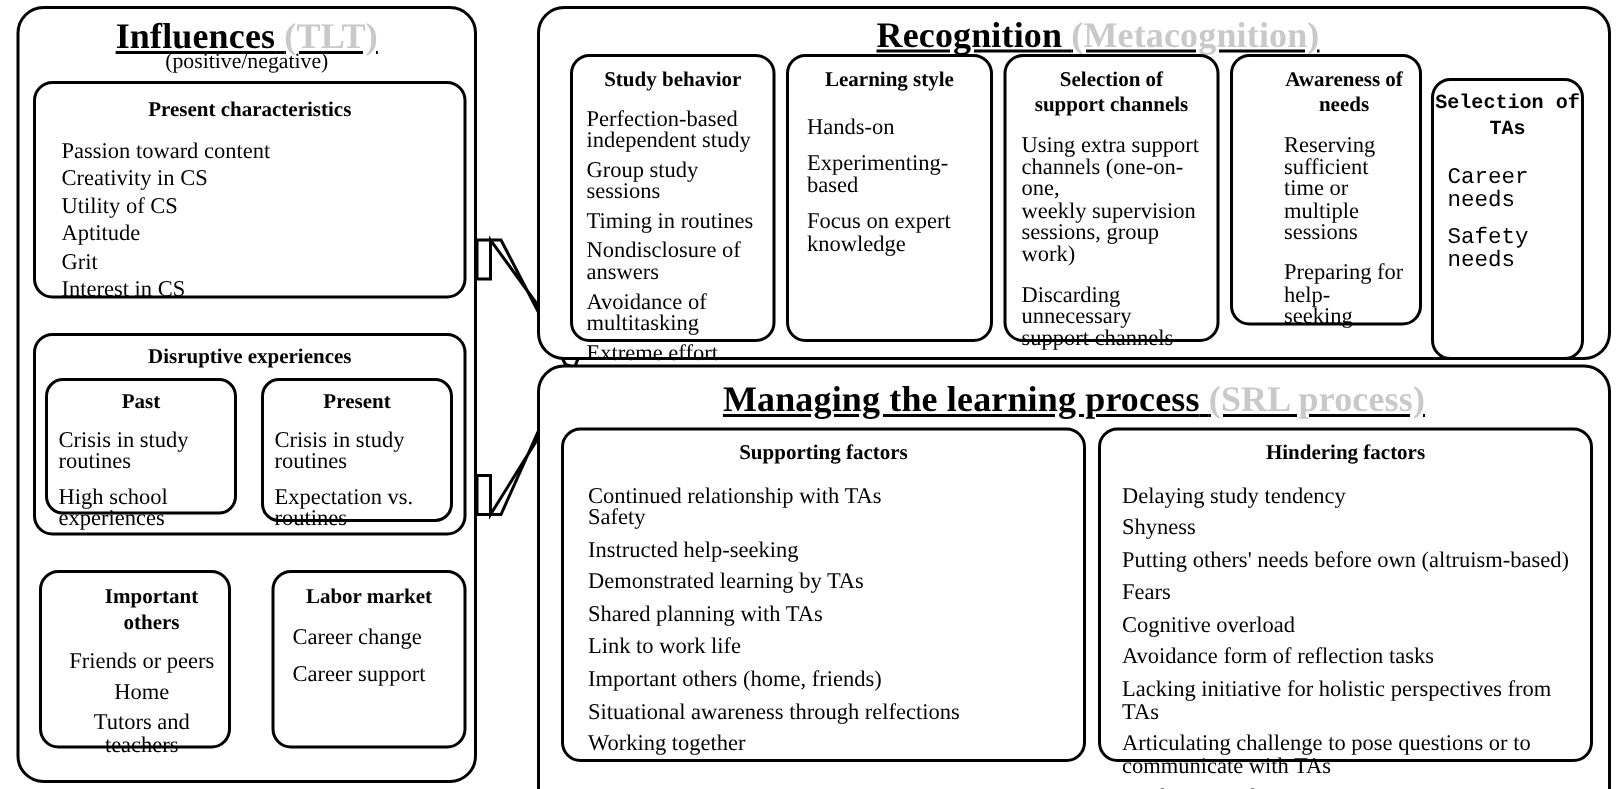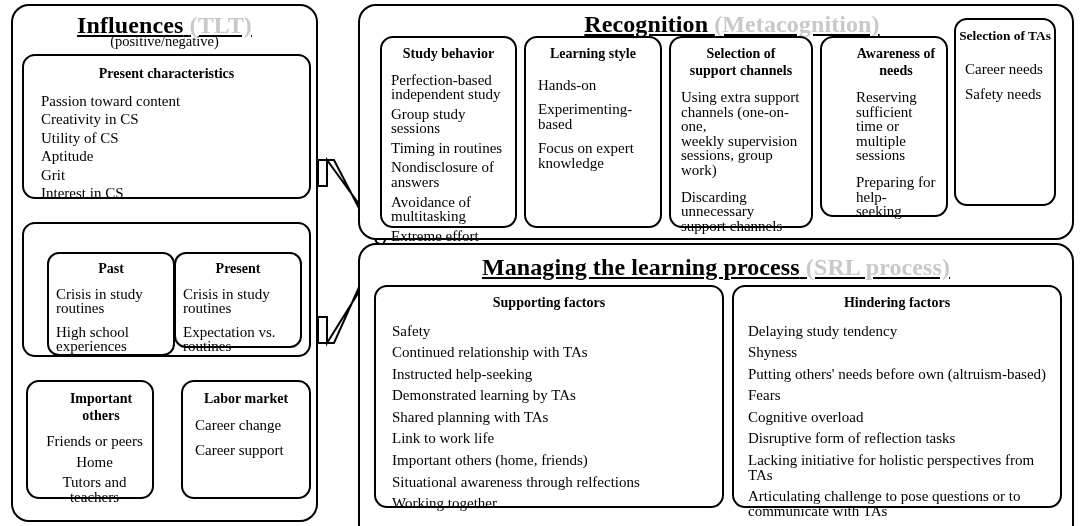--- a/index.html
+++ b/index.html
@@ -57,22 +57,23 @@
         <li style="white-space: pre-line;">Passion toward content</li>
         <li style="white-space: pre-line; margin-top: 4px;">Creativity in CS</li>
         <li style="white-space: pre-line; margin-top: 4px;">Utility of CS</li>
         <li style="white-space: pre-line; margin-top: 4px;">Aptitude</li>
         <li style="white-space: pre-line; margin-top: 4px;">Grit</li>
         <li style="white-space: pre-line; margin-top: 4px;">Interest in CS</li>
       </ul>
   </div>
 
   <div class="card" style="left:9px;top:216px;width:289px;height:135px;">
-
-    <div class="subcard" style="left:23px;top:28px;width:128px;height:104px;">
+    <div class="card-title" style="margin-top:7px;">Disruptive experiences</div>
+
+    <div class="subcard" style="left:6px;top:28px;width:128px;height:91px;">
       <div class="card-title" style="margin-top:7px;">Past</div>
       <ul class="items" style="margin:9px 0 0 7px;">
           <li style="white-space: pre-line;">Crisis in study routines</li>
           <li style="white-space: pre-line; margin-top: 9px;">High school experiences</li>
         </ul>
     </div>
 
     <div class="subcard" style="left:150px;top:28px;width:128px;height:96px;">
       <div class="card-title" style="margin-top:7px;">Present</div>
       <ul class="items" style="margin:9px 0 0 7px;">
@@ -154,57 +155,57 @@
 needs</div>
     <ul class="items" style="margin:11px 0 0 10px;">
         <li style="white-space: pre-line;">Reserving sufficient
 time or multiple
 sessions</li>
         <li style="white-space: pre-line; margin-top: 12px;">Preparing for help-
 seeking</li>
       </ul>
   </div>
 
-  <div class="card" style="left:594px;top:12px;width:102px;height:188px;">
+  <div class="card" style="left:594px;top:46px;width:102px;height:188px;font-family:Liberation Mono, monospace;">
     <div class="card-title sm" style="margin-top:8px;white-space:pre-line;">Selection of TAs</div>
     <ul class="items" style="margin:17px 0 0 9px;">
         <li style="white-space: pre-line;">Career needs</li>
         <li style="white-space: pre-line; margin-top: 11px;">Safety needs</li>
       </ul>
   </div>
 </div>
 
 <div class="panel" style="left:358px;top:243px;width:716px;height:315px;">
   <div class="panel-title ptitle-main" style="top:9px;">
     <span>Managing the learning process</span>
     <span class="ptitle-sub">(SRL process)</span>
   </div>
 
   <div class="card" style="left:14px;top:40px;width:350px;height:223px;">
     <div class="card-title" style="margin-top:8px;">Supporting factors</div>
     <ul class="items" style="margin:12px 0 0 16px;">
+        <li style="white-space: pre-line; margin-top: 7px;">Continued relationship with TAs</li>
         <li style="white-space: pre-line;">Safety</li>
-        <li style="white-space: pre-line; margin-top: 7px;">Continued relationship with TAs</li>
         <li style="white-space: pre-line; margin-top: 7px;">Instructed help-seeking</li>
         <li style="white-space: pre-line; margin-top: 7px;">Demonstrated learning by TAs</li>
         <li style="white-space: pre-line; margin-top: 7px;">Shared planning with TAs</li>
         <li style="white-space: pre-line; margin-top: 7px;">Link to work life</li>
         <li style="white-space: pre-line; margin-top: 7px;">Important others (home, friends)</li>
         <li style="white-space: pre-line; margin-top: 7px;">Situational awareness through relfections</li>
         <li style="white-space: pre-line; margin-top: 7px;">Working together</li>
       </ul>
   </div>
 
   <div class="card" style="left:372px;top:40px;width:330px;height:223px;">
     <div class="card-title" style="margin-top:8px;">Hindering factors</div>
     <ul class="items" style="margin:12px 0 0 14px;">
         <li style="white-space: pre-line;">Delaying study tendency</li>
         <li style="white-space: pre-line; margin-top: 7px;">Shyness</li>
         <li style="white-space: pre-line; margin-top: 7px;">Putting others' needs before own (altruism-based)</li>
         <li style="white-space: pre-line; margin-top: 7px;">Fears</li>
         <li style="white-space: pre-line; margin-top: 7px;">Cognitive overload</li>
-        <li style="white-space: pre-line; margin-top: 7px;">Disruptive form of reflection tasks</li>
+        <li style="white-space: pre-line; margin-top: 7px;">Avoidance form of reflection tasks</li>
         <li style="white-space: pre-line; margin-top: 7px;">Lacking initiative for holistic perspectives from TAs</li>
         <li style="white-space: pre-line; margin-top: 7px;">Articulating challenge to pose questions or to communicate with TAs</li>
         <li style="white-space: pre-line; margin-top: 7px;">Working together</li>
       </ul>
   </div>
 </div>
 
 </body></html>

